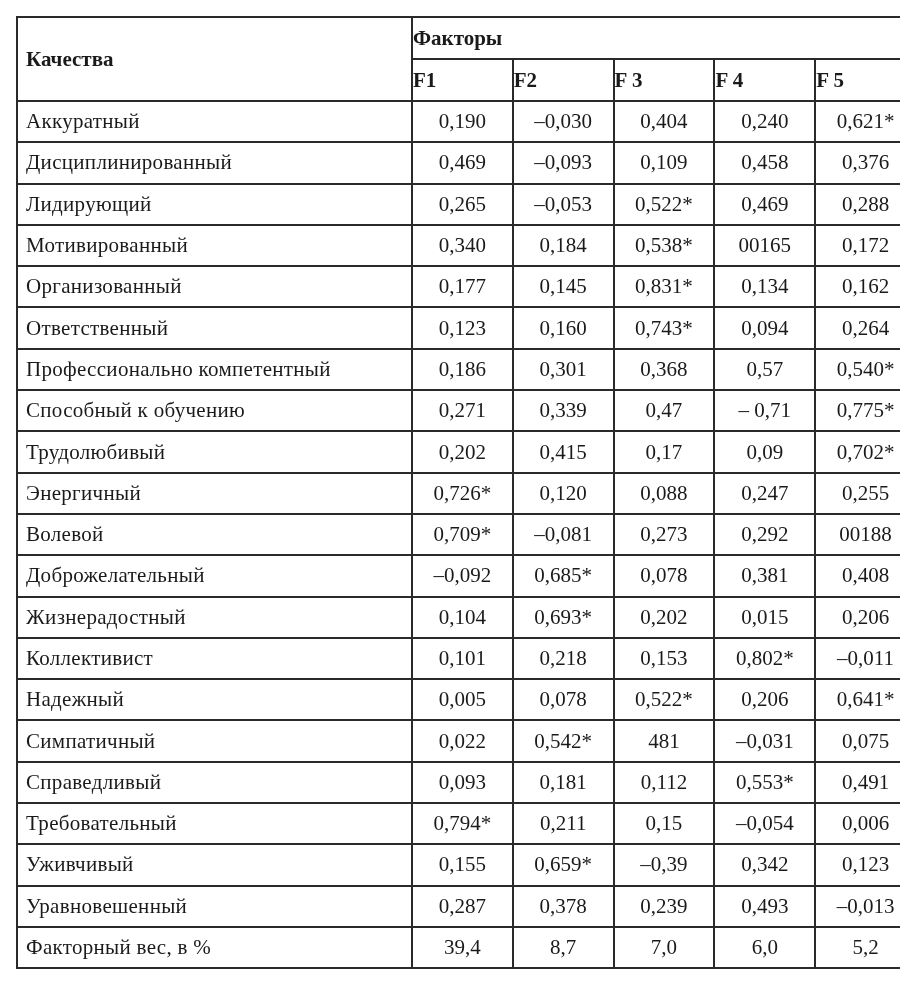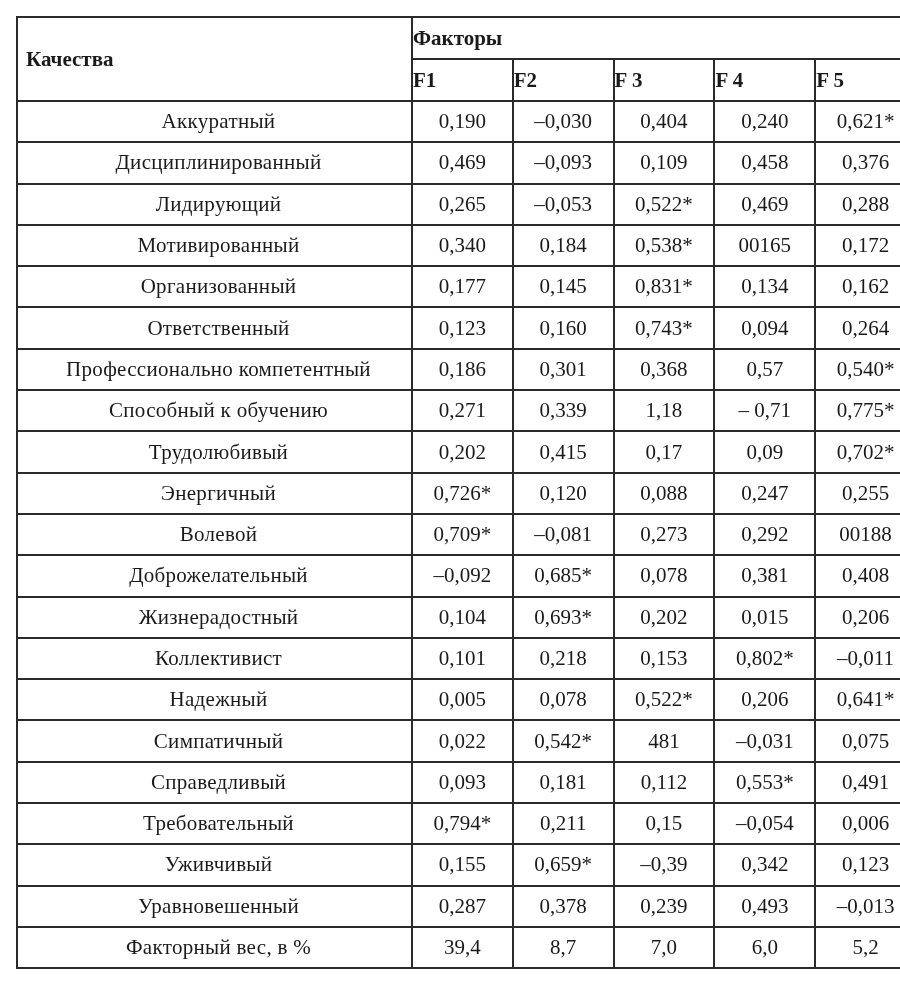--- a/index.html
+++ b/index.html
@@ -34,21 +34,21 @@
     table.factor-table th {
       font-weight: bold;
       text-align: left;
       font-size: 21px;
     }
     table.factor-table th.th-qual {
       text-align: left;
       padding-left: 8px;
     }
     table.factor-table td.label {
-      text-align: center;
+      text-align: left;
       padding-left: 8px;
       font-size: 21px;
       letter-spacing: 0.3px;
     }
     table.factor-table td.val {
       text-align: center;
       font-size: 21px;
     }
     table.factor-table tr.head-top th { height: 40px; }
     table.factor-table tr.head-sub th { height: 40px; }
@@ -132,21 +132,21 @@
         <td class="val">0,186</td>
         <td class="val">0,301</td>
         <td class="val">0,368</td>
         <td class="val">0,57</td>
         <td class="val">0,540*</td>
       </tr>
       <tr>
         <td class="label">Способный к обучению</td>
         <td class="val">0,271</td>
         <td class="val">0,339</td>
-        <td class="val">1,18</td>
+        <td class="val">0,47</td>
         <td class="val">– 0,71</td>
         <td class="val">0,775*</td>
       </tr>
       <tr>
         <td class="label">Трудолюбивый</td>
         <td class="val">0,202</td>
         <td class="val">0,415</td>
         <td class="val">0,17</td>
         <td class="val">0,09</td>
         <td class="val">0,702*</td>

